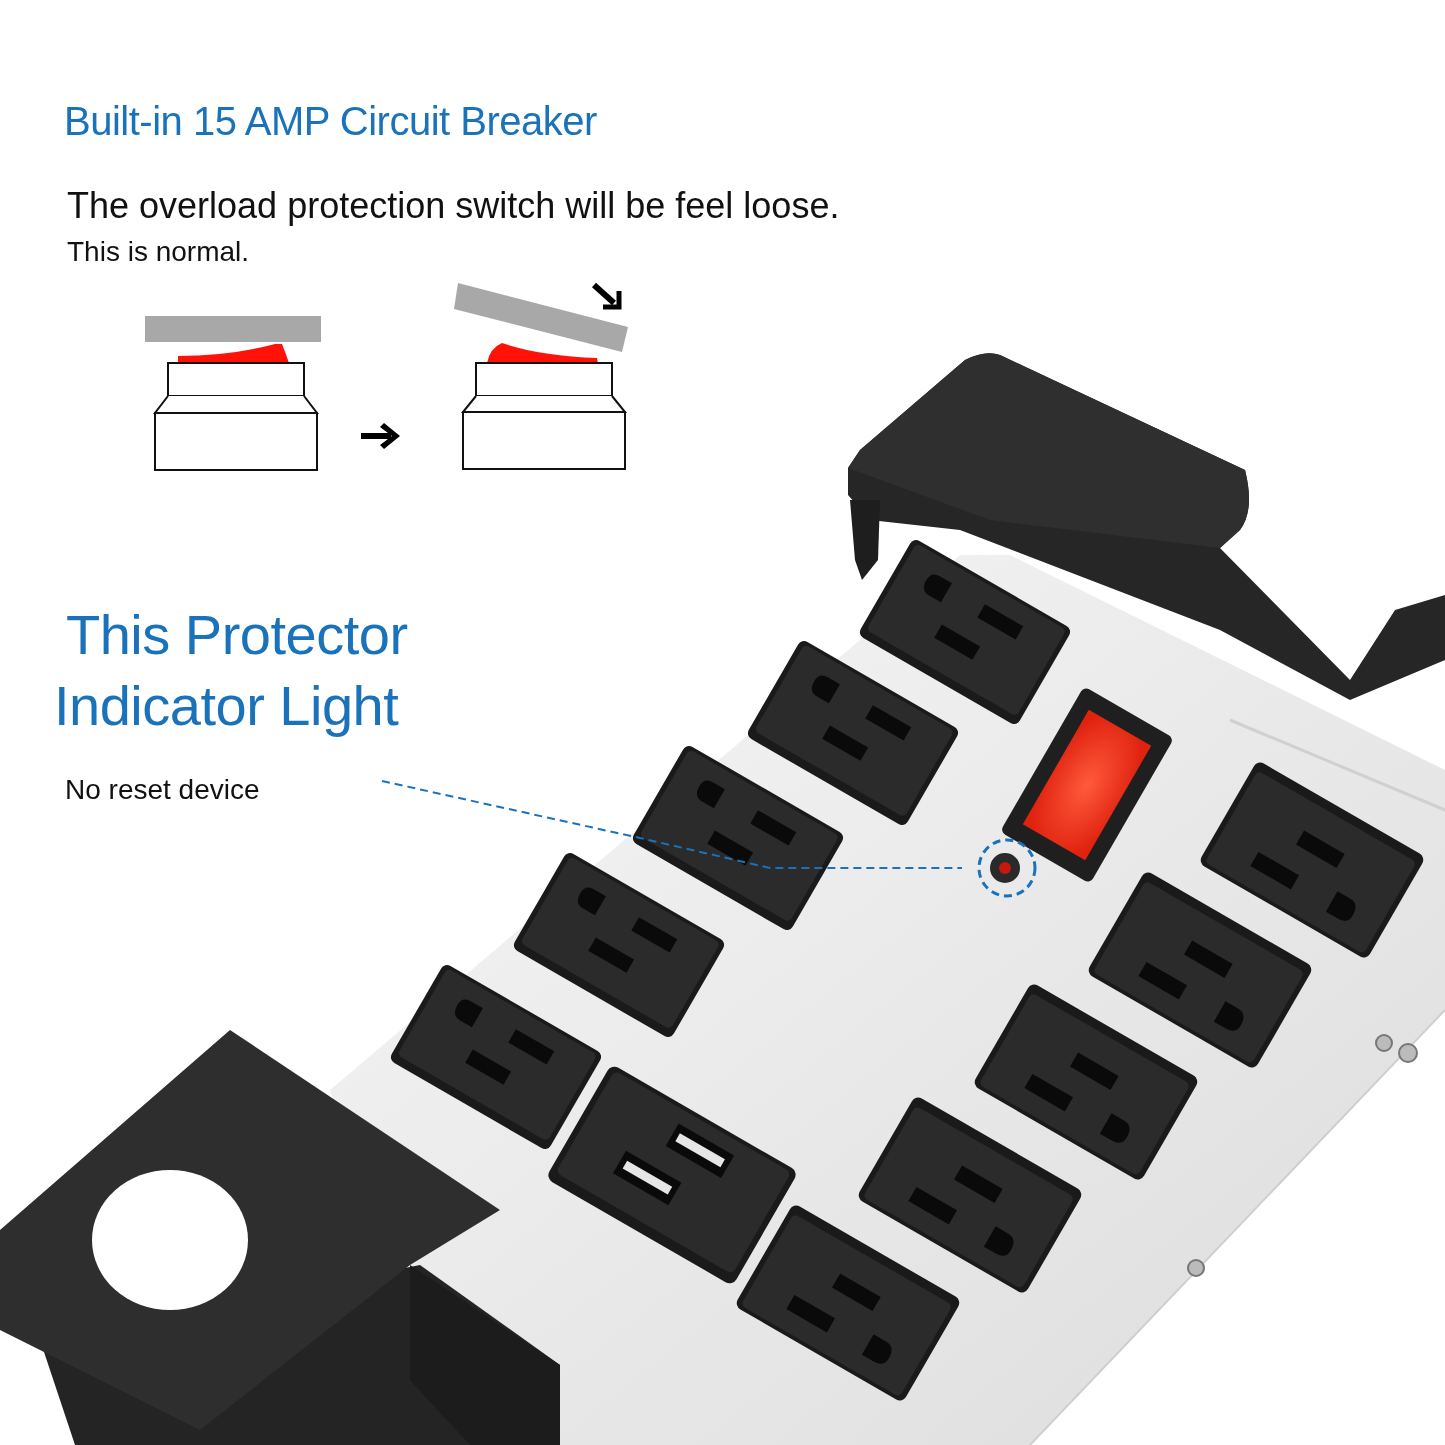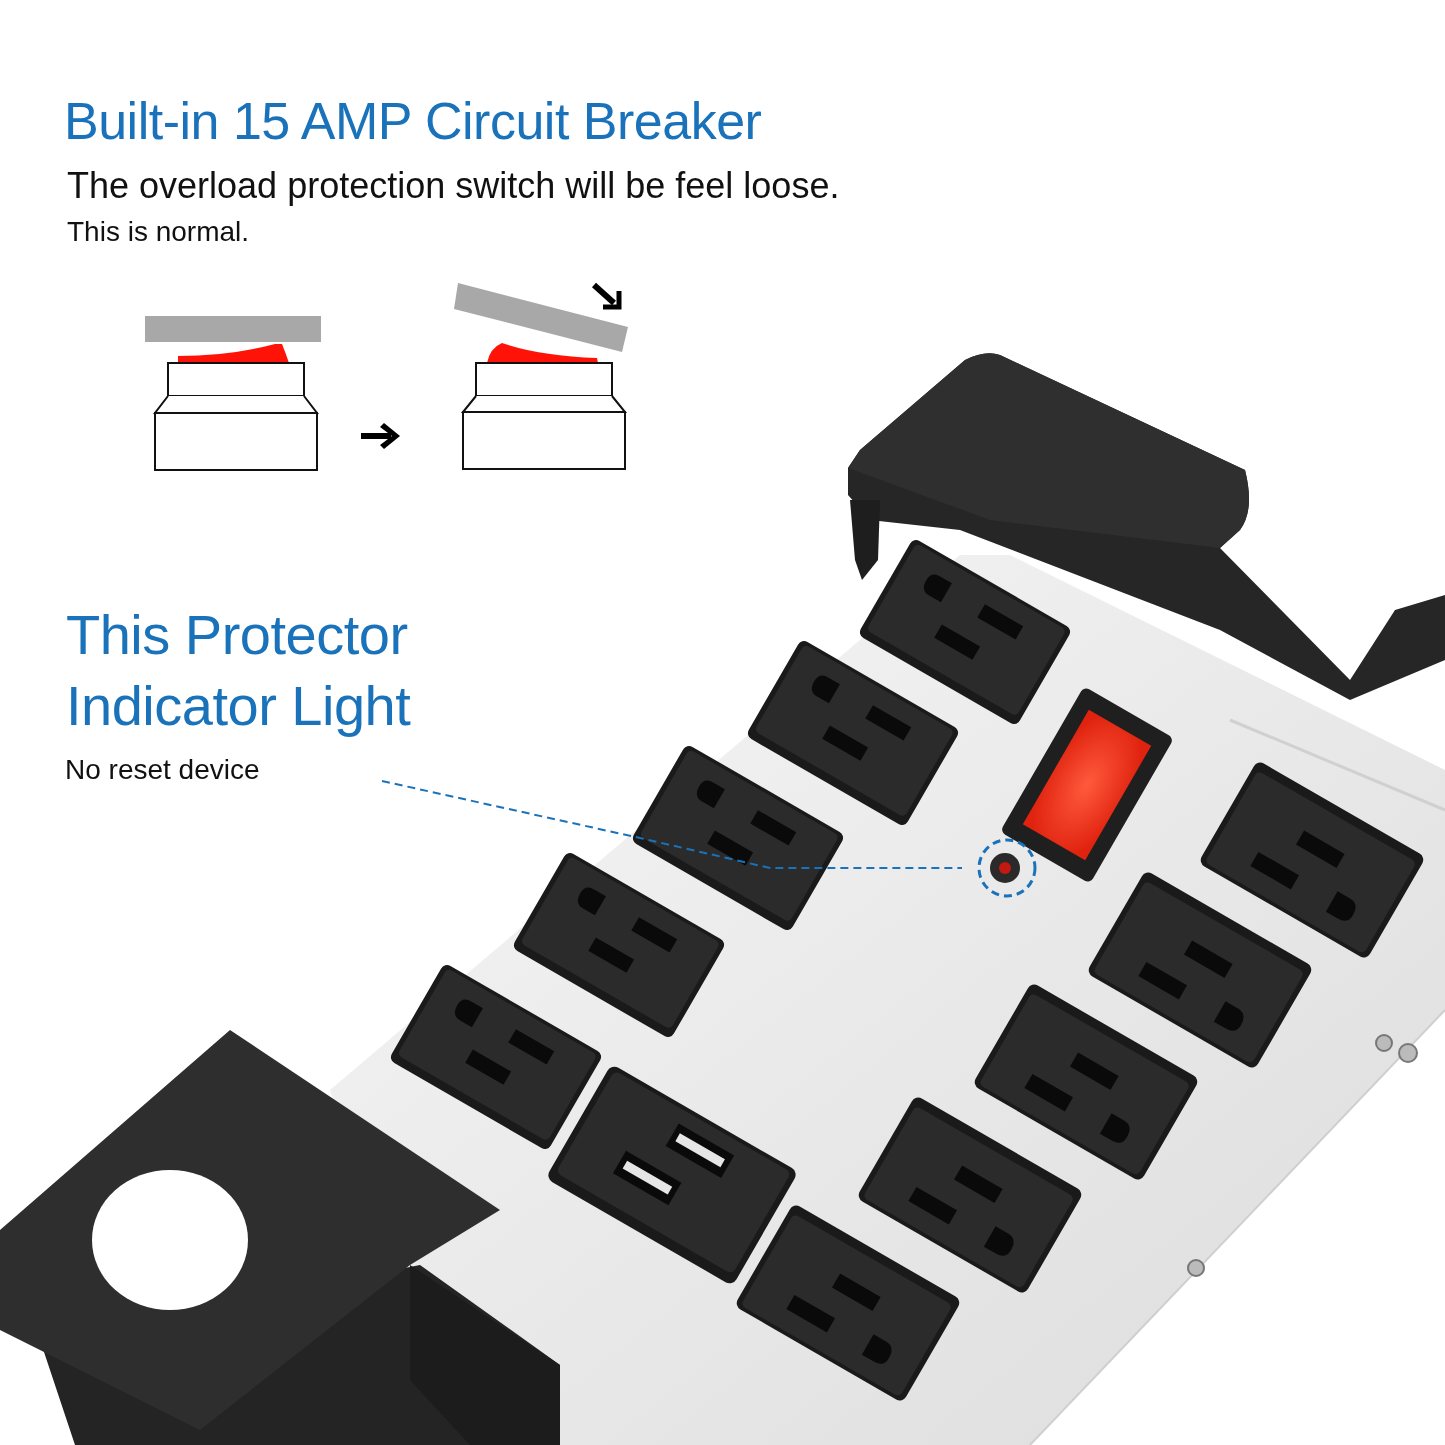--- a/index.html
+++ b/index.html
@@ -1,24 +1,24 @@
 <!DOCTYPE html>
 <html><head>
 <meta charset="utf-8">
 <style>
   html, body { margin:0; padding:0; background:#ffffff; }
   body { width:1445px; height:1445px; position:relative; overflow:hidden; font-family:"Liberation Sans", sans-serif; }
   .abs { position:absolute; }
   .h-blue { color:#1a73ba; font-family:"Liberation Sans", sans-serif; font-weight:400; white-space:nowrap; letter-spacing:-0.5px; }
-  .body-txt { color:#111111; font-family:"Liberation Sans", sans-serif; white-space:nowrap; }
-  #title1 { left:64px; top:88px; font-size:52px; line-height:66px; }
+  .body-txt { color:#111111; font-family:"Liberation Sans", sans-serif; white-space:nowrap;margin-top:20px; }
+  #title1 { left:64px; top:88px; font-size:40px; line-height:66px; }
   #desc1a { left:67px; top:164px; font-size:36px; line-height:44px; }
   #desc1b { left:67px; top:210px; font-size:28px; line-height:44px; }
   #title2a { left:66px; top:602px; font-size:56px; line-height:66px; }
-  #title2b { left:66px; top:673px; font-size:56px; line-height:66px; }
+  #title2b { left:54px; top:673px; font-size:56px; line-height:66px; }
   #desc2 { left:65px; top:748px; font-size:28px; line-height:44px; }
   svg { position:absolute; left:0; top:0; }
 </style>
 </head>
 <body>
 
 <div id="title1" class="abs h-blue">Built-in 15 AMP Circuit Breaker</div>
 <div id="desc1a" class="abs body-txt">The overload protection switch will be feel loose.</div>
 <div id="desc1b" class="abs body-txt">This is normal.</div>
 

